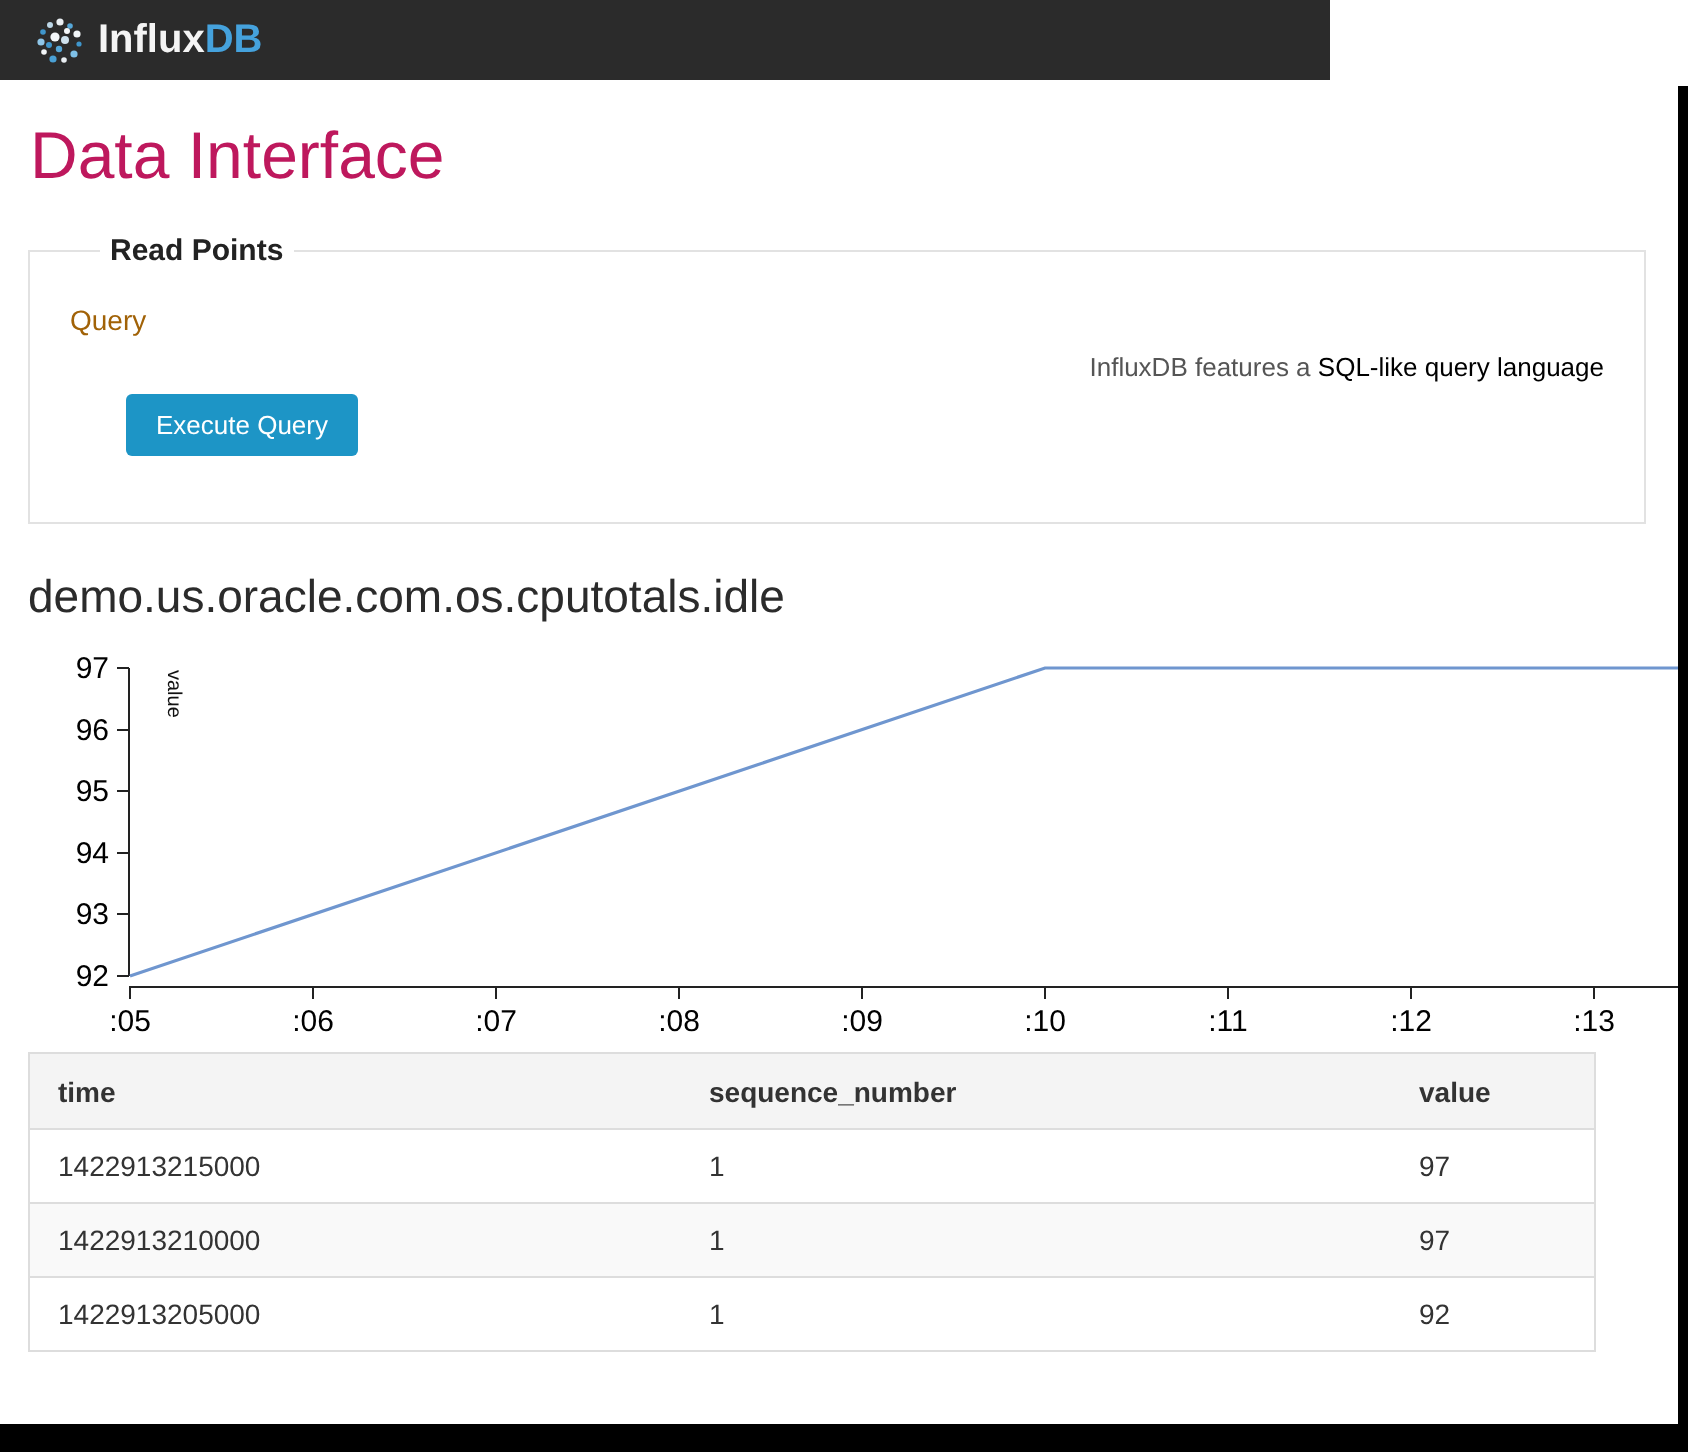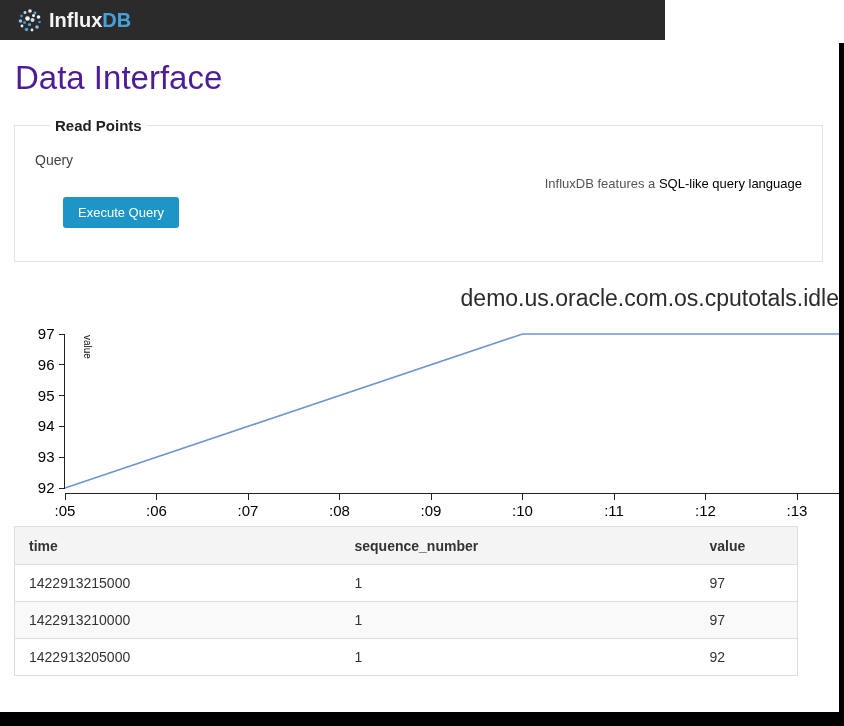--- a/index.html
+++ b/index.html
@@ -15,50 +15,50 @@
   
   .navbar { width: 665px; height: 40px; background: #2b2b2b; display: flex; align-items: center; }
   .brand { display: flex; align-items: center; margin-left: 17px; text-decoration: none; cursor: pointer; }
   .brand svg { display: block; margin-right: 5px; }
   .brand-text { font-size: 20px; font-weight: bold; letter-spacing: 0; }
   .brand-influx { color: #f4f4f4; }
   .brand-db { color: #45a2dd; }
 
   
   h1.page-title {
-    margin: 19px 0 0 15px; font-size: 33px; font-weight: 400; color: #4c1d95; line-height: 38px;
+    margin: 19px 0 0 15px; font-size: 33px; font-weight: 400; color: #be185d; line-height: 38px;
   }
 
   
   fieldset.read-points {
     margin: 20px 16px 0 14px; border: 1px solid #e2e2e2; padding: 12px 20px 33px 20px;
   }
   fieldset.read-points legend {
     font-size: 15px; font-weight: bold; color: #222; padding: 0 5px; margin-left: 15px;
   }
-  .query-label { font-size: 14px; color: #404040; margin-top: 6px; }
+  .query-label { font-size: 14px; color: #a16207; margin-top: 6px; }
   .query-input {
     margin-top: 6px; height: 36px; line-height: 34px; border: 1px solid #b4b4b4;
     border-radius: 4px; background: #fff; padding: 0 12px; font-size: 15px; color: #444;
     cursor: text; white-space: pre;
   }
   .misspelled {
     text-decoration: underline dotted #e04b2f;
     text-decoration-thickness: 2px; text-underline-offset: 3px;
   }
   .help-row { margin-top: 8px; text-align: right; font-size: 13px; color: #555; line-height: 16px; }
   .help-row a { color: #000000; text-decoration: none; cursor: pointer; }
   .execute-btn {
     margin-top: 5px; display: inline-block; border: none; background: #1d95c6; color: #fff;
     font-family: "Liberation Sans", sans-serif; font-size: 13px; padding: 8px 15px;
     border-radius: 3px; cursor: pointer; margin-left: 28px;
   }
 
   
-  h2.chart-title { margin: 22px 0 0 14px; font-size: 23px; font-weight: 400; color: #2b2b2b; line-height: 28px; text-align: right; }
+  h2.chart-title { margin: 22px 0 0 14px; font-size: 23px; font-weight: 400; color: #2b2b2b; line-height: 28px; }
   .chart-wrap { position: relative; margin-top: 8px; height: 200px; }
   .chart-wrap svg { position: absolute; left: 0; top: 0; }
   .axis-text { font-family: "Liberation Sans", sans-serif; font-size: 15px; fill: #000; }
   .axis-label { font-family: "Liberation Sans", sans-serif; font-size: 10px; fill: #111; }
 
   
   table.results {
     margin: 6px 0 0 14px; width: 783px; border-collapse: collapse;
     font-size: 14px; color: #333; table-layout: fixed;
   }

